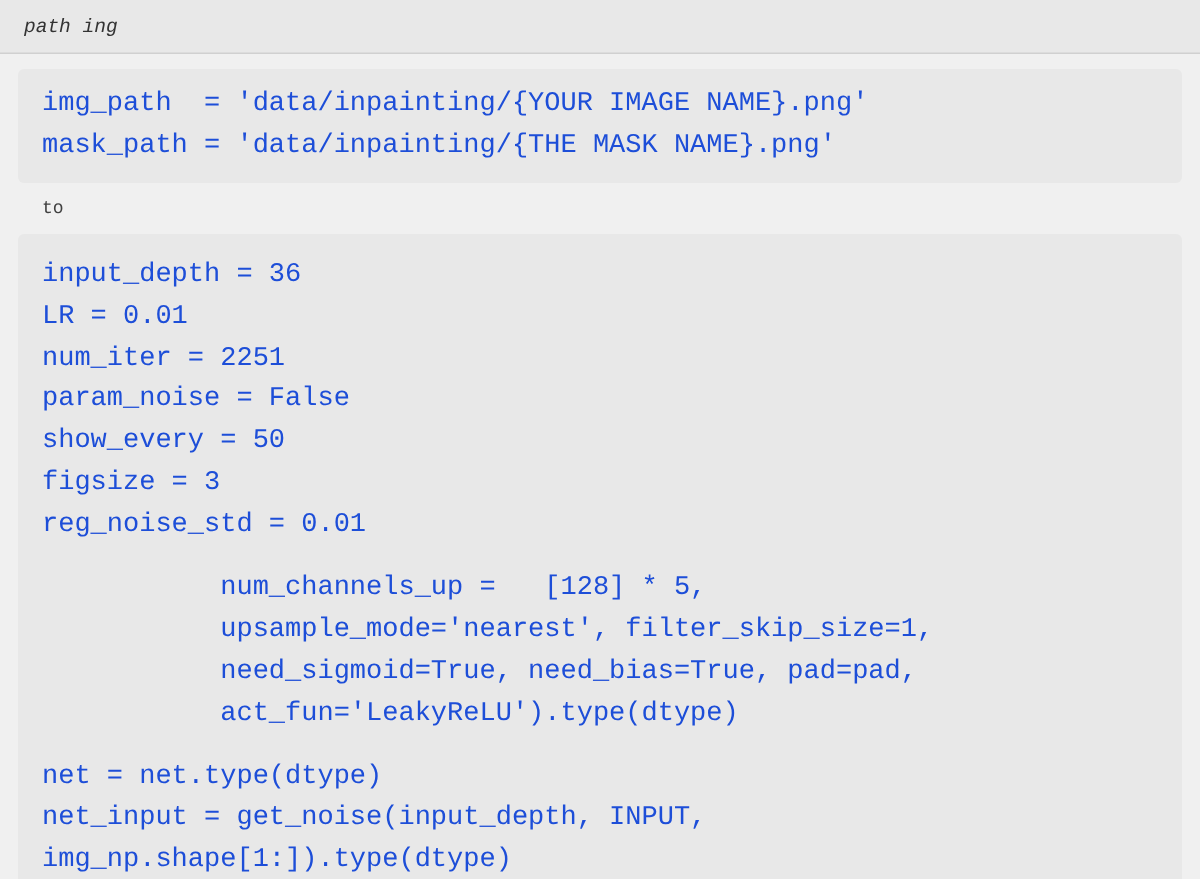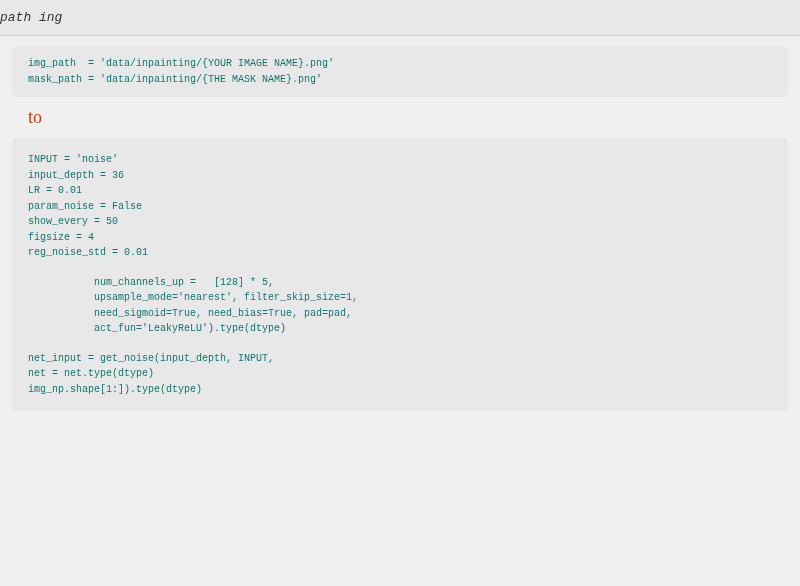--- a/index.html
+++ b/index.html
@@ -20,46 +20,46 @@
     .page-container {
       width: 800px;
       height: 586px;
       background-color: #f0f0f0;
       padding: 0;
       position: relative;
     }
 
     .top-bar {
       background-color: #e8e8e8;
-      padding: 10px 0;
+      padding: 10px 16px;
       border-bottom: 1px solid #d0d0d0;
       display: flex;
       align-items: center;
     }
 
     .top-bar-text {
       font-family: 'Courier New', Courier, monospace;
       font-size: 13px;
       color: #333;
       font-style: italic;
     }
 
     .to-text {
       padding: 10px 28px;
-      font-size: 18px;
-      color: #c2410c;
-      font-family: Liberation Serif, serif;
+      font-size: 12px;
+      color: #404040;
+      font-family: Liberation Mono, monospace;
     }
 
     .code-line {
       line-height: 1.55;
-      color: #0f766e;
+      color: #1d4ed8;
       white-space: pre;
       font-family: 'Courier New', Courier, monospace;
-      font-size: 10px;
+      font-size: 18px;
     }
 
     .code-line.empty {
       height: 14px;
     }
   </style>
 </head>
 <body>
 
 <div class="page-container">
@@ -69,31 +69,31 @@
   </div>
 
   <div style="margin: 10px 12px 0 12px; background-color: #e8e8e8; border-radius: 4px; padding: 10px 16px;">
     <div class="code-line">img_path  = 'data/inpainting/{YOUR IMAGE NAME}.png'</div>
     <div class="code-line">mask_path = 'data/inpainting/{THE MASK NAME}.png'</div>
   </div>
 
   <div class="to-text">to</div>
 
   <div style="margin: 0 12px; background-color: #e8e8e8; border-radius: 4px; padding: 14px 16px;">
-    <div class="code-line">INPUT = 'noise'</div>
     <div class="code-line">input_depth = 36</div>
     <div class="code-line">LR = 0.01</div>
+    <div class="code-line">num_iter = 2251</div>
     <div class="code-line">param_noise = False</div>
     <div class="code-line">show_every = 50</div>
-    <div class="code-line">figsize = 4</div>
+    <div class="code-line">figsize = 3</div>
     <div class="code-line">reg_noise_std = 0.01</div>
     <div class="code-line empty">&nbsp;</div>
     <div class="code-line">           num_channels_up =   [128] * 5,</div>
     <div class="code-line">           upsample_mode='nearest', filter_skip_size=1,</div>
     <div class="code-line">           need_sigmoid=True, need_bias=True, pad=pad,</div>
     <div class="code-line">           act_fun='LeakyReLU').type(dtype)</div>
     <div class="code-line empty">&nbsp;</div>
+    <div class="code-line">net = net.type(dtype)</div>
     <div class="code-line">net_input = get_noise(input_depth, INPUT,</div>
-    <div class="code-line">net = net.type(dtype)</div>
     <div class="code-line">img_np.shape[1:]).type(dtype)</div>
   </div>
 
 </div>
 
 </body></html>

